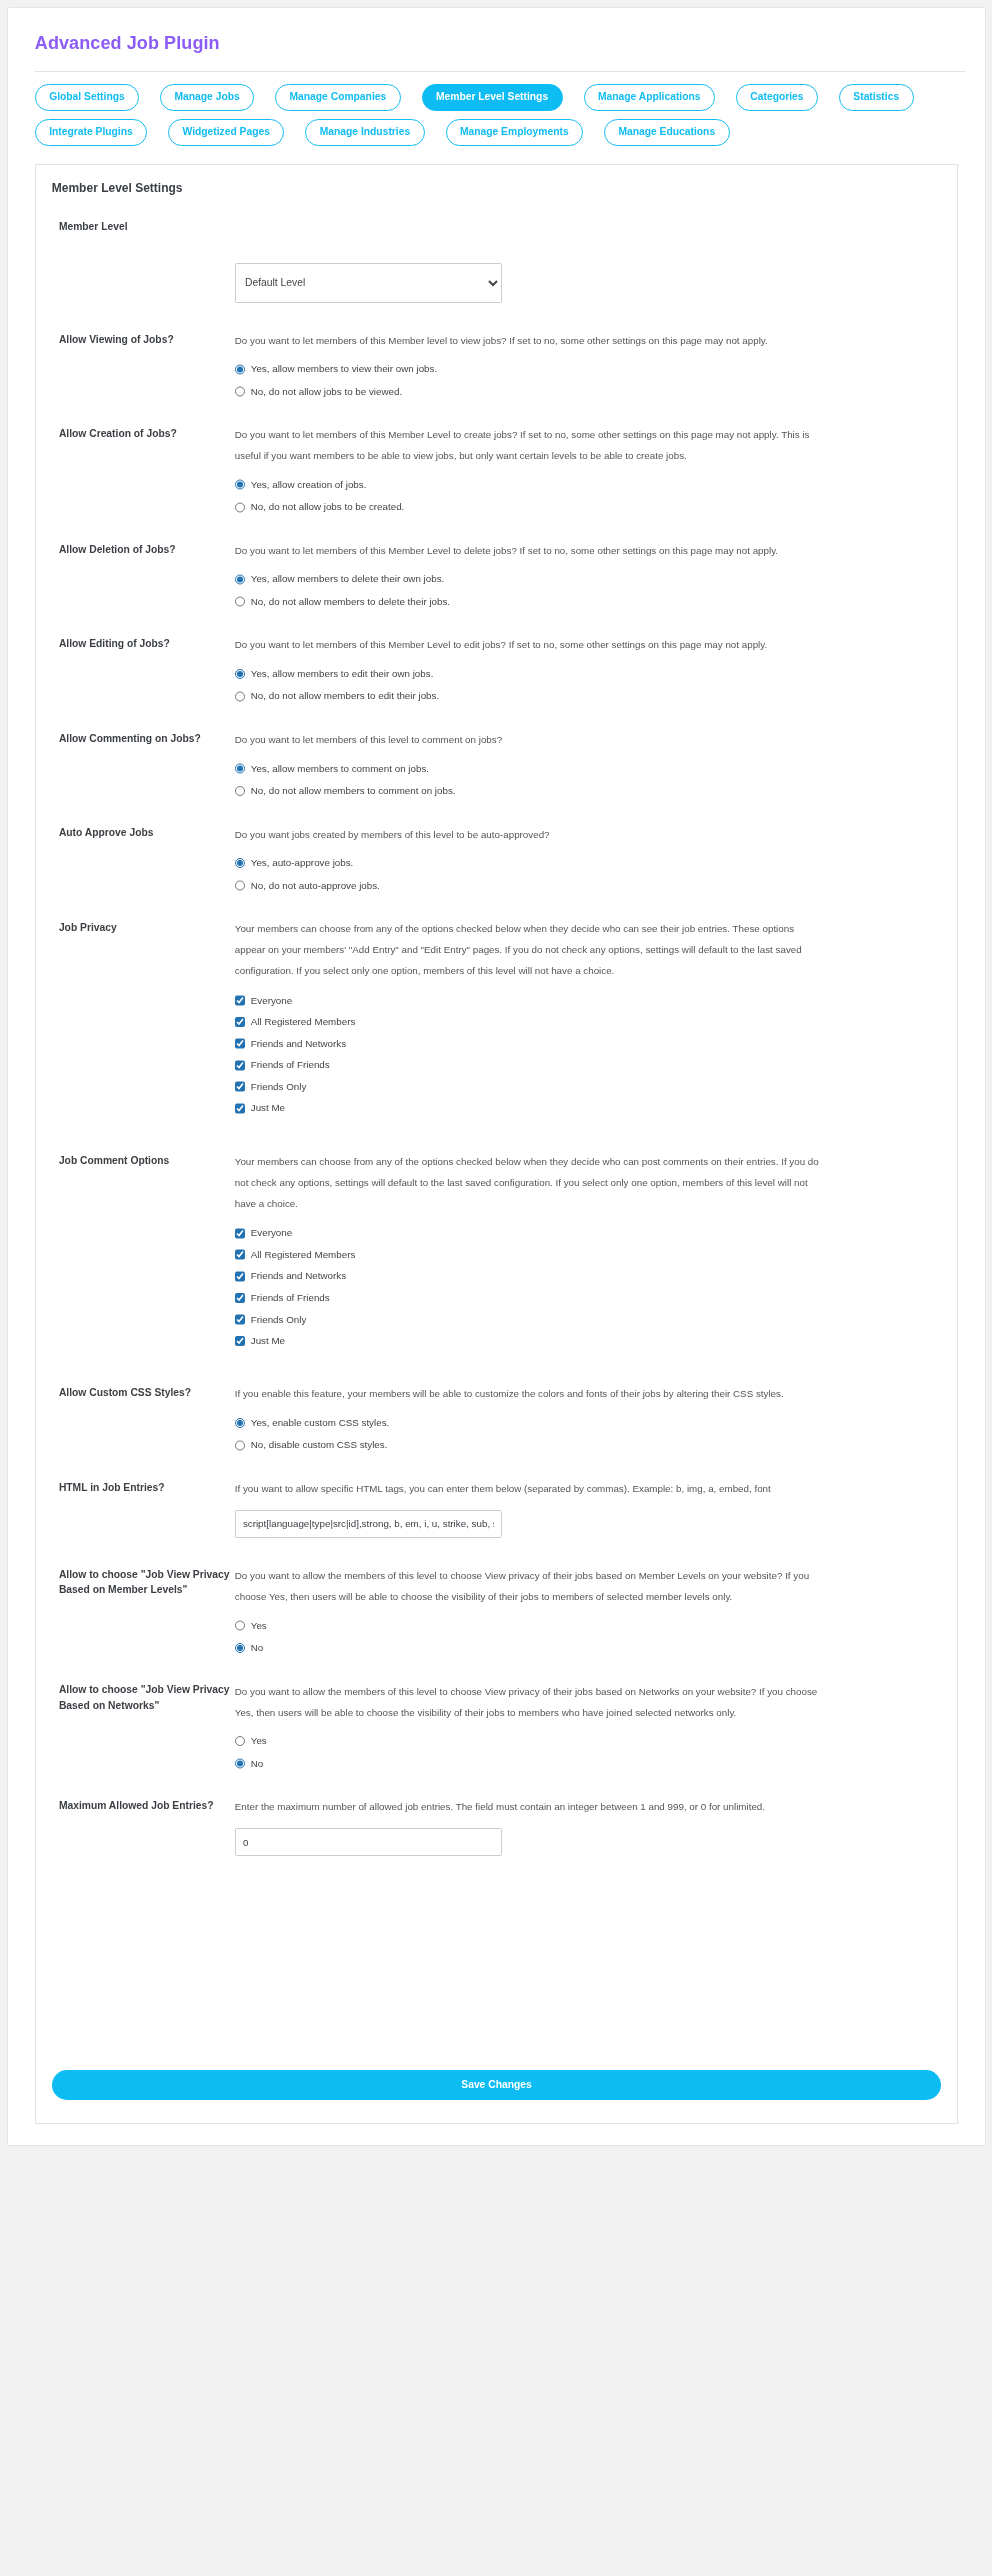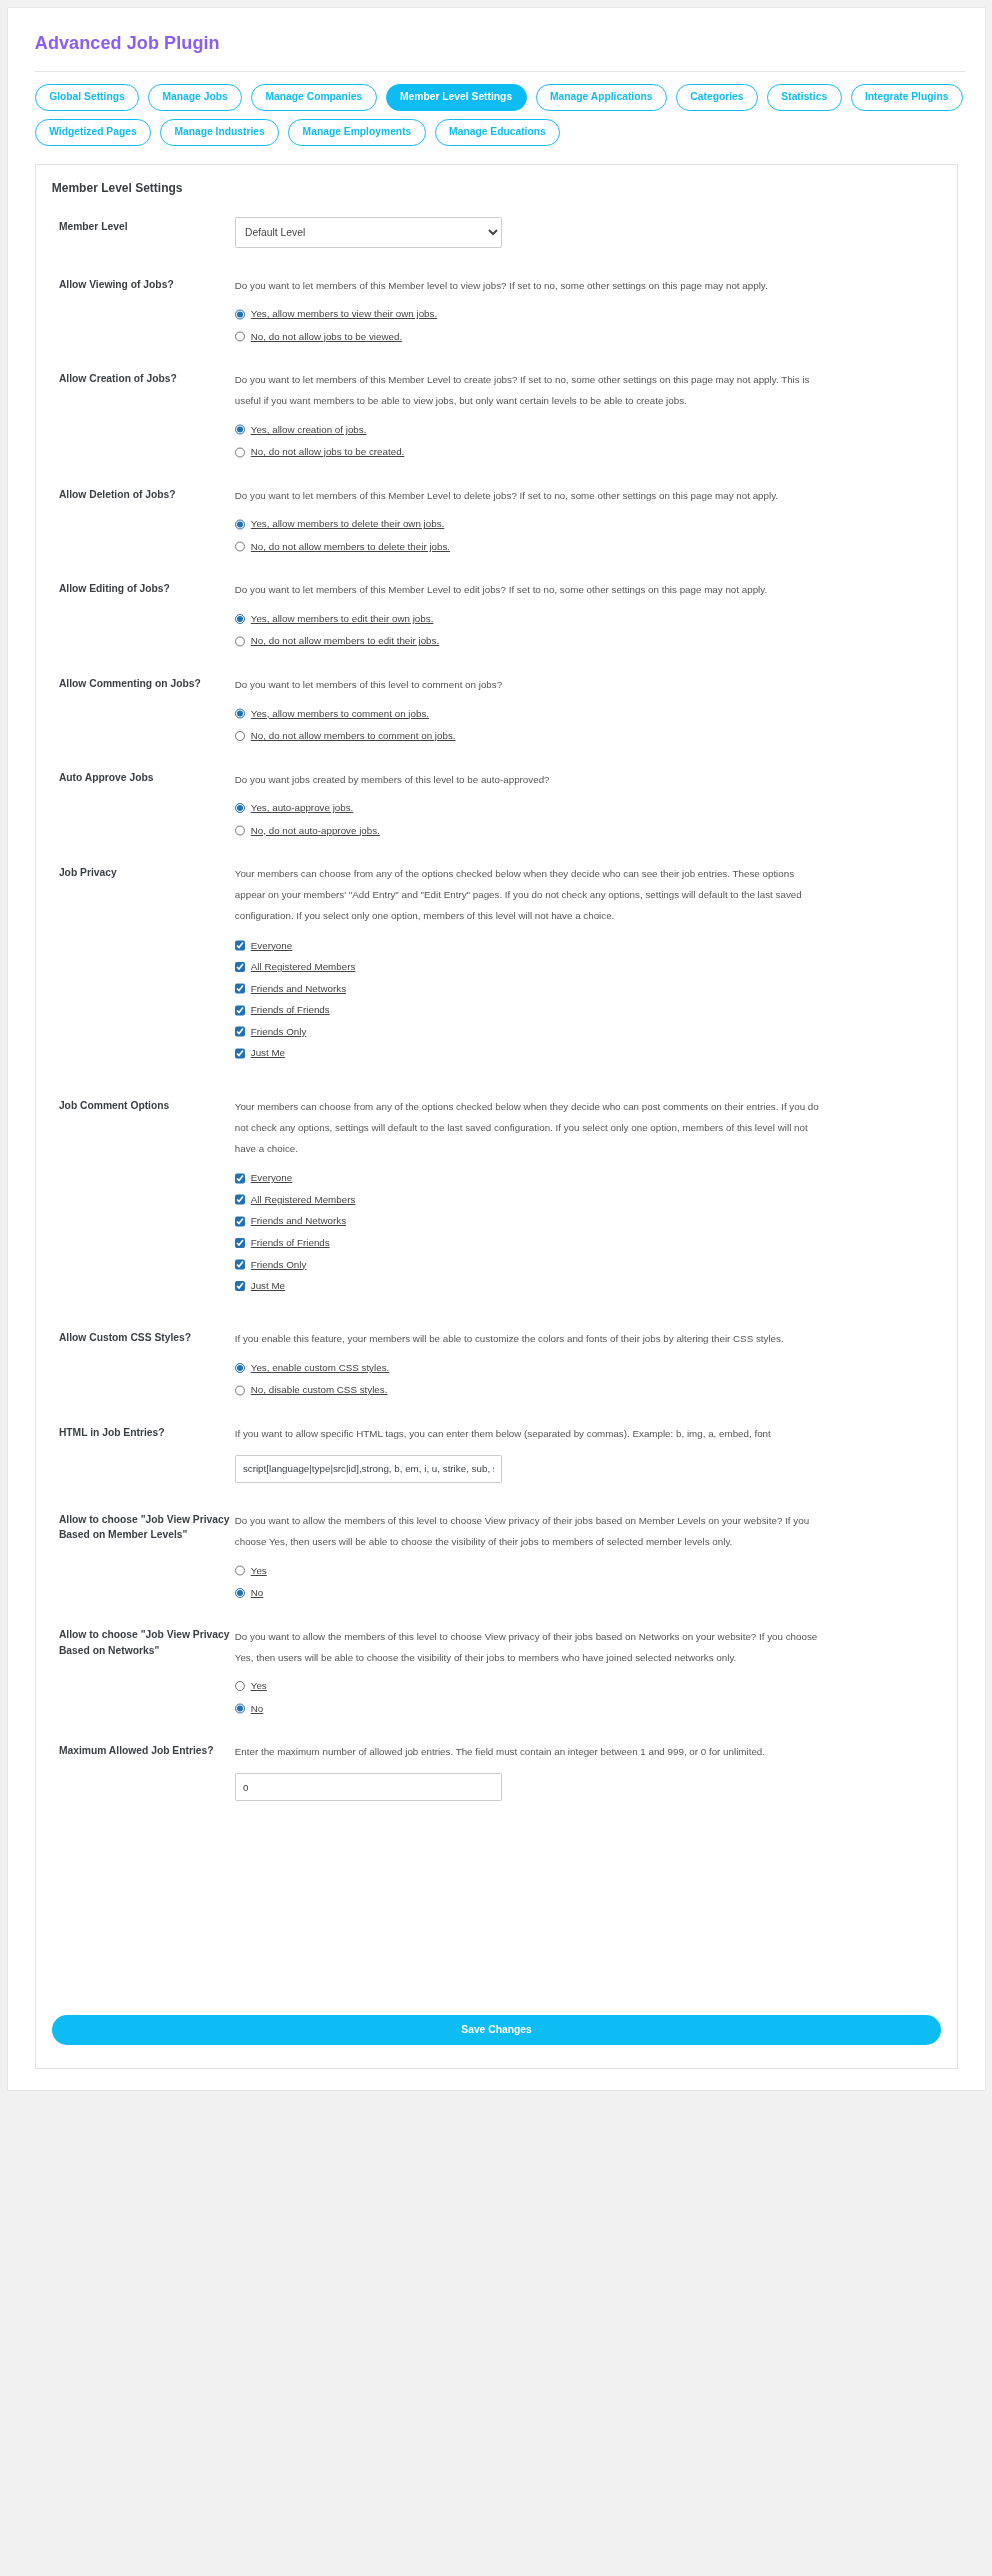--- a/index.html
+++ b/index.html
@@ -30,21 +30,21 @@
 
   .title-rule {
     border: 0;
     border-top: 0.9px solid #e3e3e3;
     margin: 17px 0 11.6px 7.1px;
   }
 
   .tabs {
     display: flex;
     flex-wrap: wrap;
-    gap: 8px 9px;
+    gap: 8px 21px;
     margin: 0 0 0 7.1px;
     padding-bottom: 3.6px;
   }
   .tab {
     display: inline-flex;
     align-items: center;
     justify-content: center;
     border: 0.9px solid #0fbcf1;
     color: #0fbcf1;
     background: #ffffff;
@@ -104,39 +104,39 @@
   .help {
     font-size: 9.8px;
     color: #555;
     line-height: 2.15;
     margin: 0 0 3.6px 0;
     max-width: 588px;
   }
 
   select.level-select {
     width: 267px;
-    height: 31px;
+    height: 40px;
     font-size: 10.3px;
     font-family: "Liberation Sans", sans-serif;
     color: #444;
     border: 0.9px solid #ccc;
     border-radius: 1.8px;
     background: #fff;
     padding: 3.6px 5.3px;
+    margin-top: 46px;
   }
 
   .opt-list { margin-top: 12.5px; }
   .opt {
     display: flex;
     align-items: center;
     font-size: 9.8px;
     color: #444;
     line-height: 1.2;
     margin: 0 0 10.7px 0;
-    text-decoration: underline;
   }
   .opt:last-child { margin-bottom: 0; }
   .opt input { margin: 0 5.3px 0 0; }
   .opt input[type="radio"] { width: 10.7px; height: 10.7px; accent-color: #2271b1; }
   .opt input[type="checkbox"] { width: 10.7px; height: 10.7px; accent-color: #2271b1; }
   .opt label { cursor: pointer; }
 
   .chk-list { margin-top: 13.4px; }
   .chk-list .opt { margin-bottom: 9.8px; }
 

